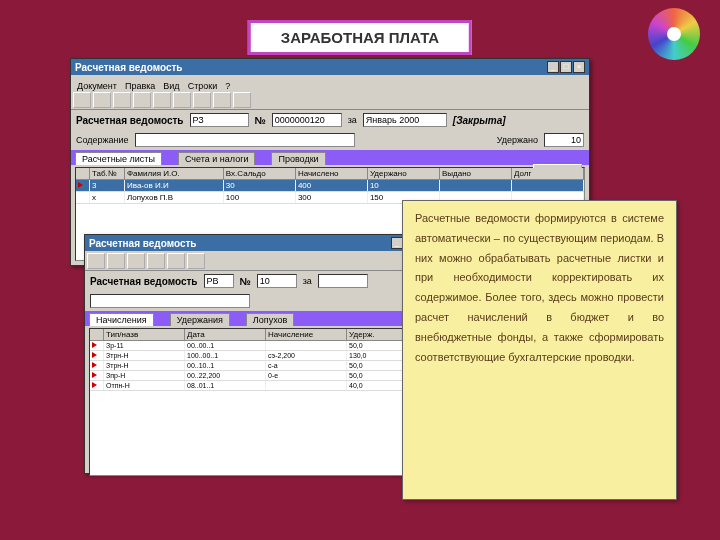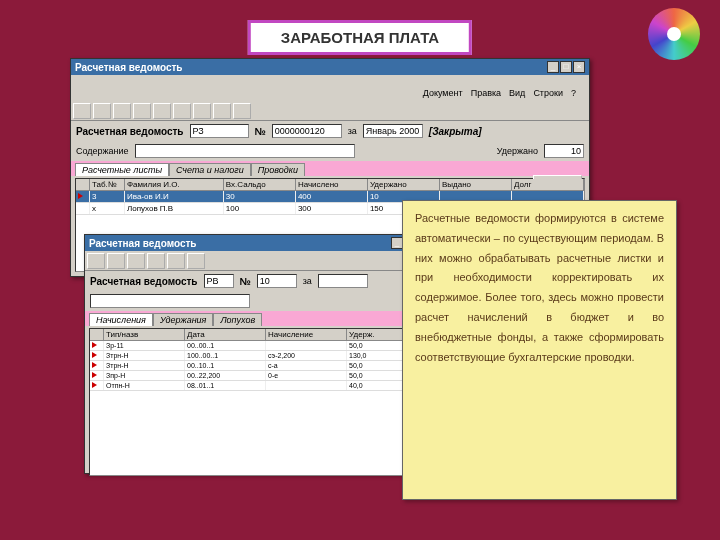--- a/index.html
+++ b/index.html
@@ -28,28 +28,28 @@
   }
   .titlebar {
     background: linear-gradient(#3a6ea5, #3a6ea5);
     color:#fff; font-size:10px; padding:2px 4px; display:flex;
     justify-content:space-between; align-items:center; height:16px;
   }
   .titlebar span { font-weight:bold; }
   .wbtns { display:flex; gap:1px; }
   .wbtn { width:12px; height:12px; background:#d4d0c8; border:1px solid #333;
           font-size:8px; line-height:10px; text-align:center; }
-  .menubar { background:#d4d0c8; font-size:9px; padding:13px; display:flex; gap:8px; height:15px;justify-content:flex-end; }
+  .menubar { background:#d4d0c8; font-size:9px; padding:6px; display:flex; gap:8px; height:15px; }
   .toolbar { background:#d4d0c8; padding:2px; display:flex; gap:2px; height:20px; border-bottom:1px solid #888; }
   .tbtn { width:18px; height:16px; background:#d4d0c8; border:1px outset #fff; }
   .form-row { background:#d4d0c8; padding:3px 5px; display:flex; align-items:center; gap:6px; font-size:9px; }
   .form-label { font-weight:normal; }
   .form-label.bold { font-weight:bold; font-size:10px; }
   .form-input { background:#fff; border:1px inset #888; height:14px; padding:0 2px; font-size:9px; }
-  .tabs { background:#f9a8d4; display:flex; gap:0; padding:2px 4px 0 4px; font-size:9px;font-style:italic; }
+  .tabs { background:#8b5cf6; display:flex; gap:16px; padding:2px 4px 0 4px; font-size:9px; }
   .tab { background:#d4d0c8; border:1px solid #888; border-bottom:none; padding:1px 6px; }
   .tab.active { background:#fff; }
   .grid { background:#fff; border:1px inset #888; margin:2px 4px 4px 4px; }
   .grid-head { display:flex; background:#d4d0c8; border-bottom:1px solid #888; }
   .gh { flex:1; font-size:8px; padding:1px 2px; border-right:1px solid #888; text-align:left; background:#d4d0c8; }
   .grid-body { height:80px; }
   .grid-row { display:flex; border-bottom:1px solid #ddd; }
   .gc { flex:1; font-size:8px; padding:1px 2px; border-right:1px solid #eee; }
   .gc:first-child, .gc:nth-child(2) { text-align:left; }
   .row-selected { background:#3a6ea5; color:#fff; }
@@ -109,21 +109,21 @@
     <div class="tbtn"></div>
     <div class="tbtn"></div>
     <div class="tbtn"></div>
   </div>
   <div class="form-row">
     <span class="form-label bold">Расчетная ведомость</span>
     <input class="form-input" style="width: 59px;" value="РЗ">
     <span class="form-label bold">№</span>
     <input class="form-input" style="width: 70px;" value="0000000120">
     <span class="form-label">за</span>
-    <input class="form-input" style="width: 60px;" value="Январь 2000">
+    <input class="form-input" style="width: 84px;" value="Январь 2000">
     <span class="form-label bold" style="font-style:italic">[Закрыта]</span>
   </div>
   <div class="form-row">
     <span class="form-label">Содержание</span>
     <input class="form-input" style="width: 220px;">
     <span class="form-label" style="margin-left:auto">Удержано</span>
     <input class="form-input" style="width: 40px; text-align: right;" value="10">
   </div>
   <div class="tabs">
     <div class="tab active">Расчетные листы</div>

